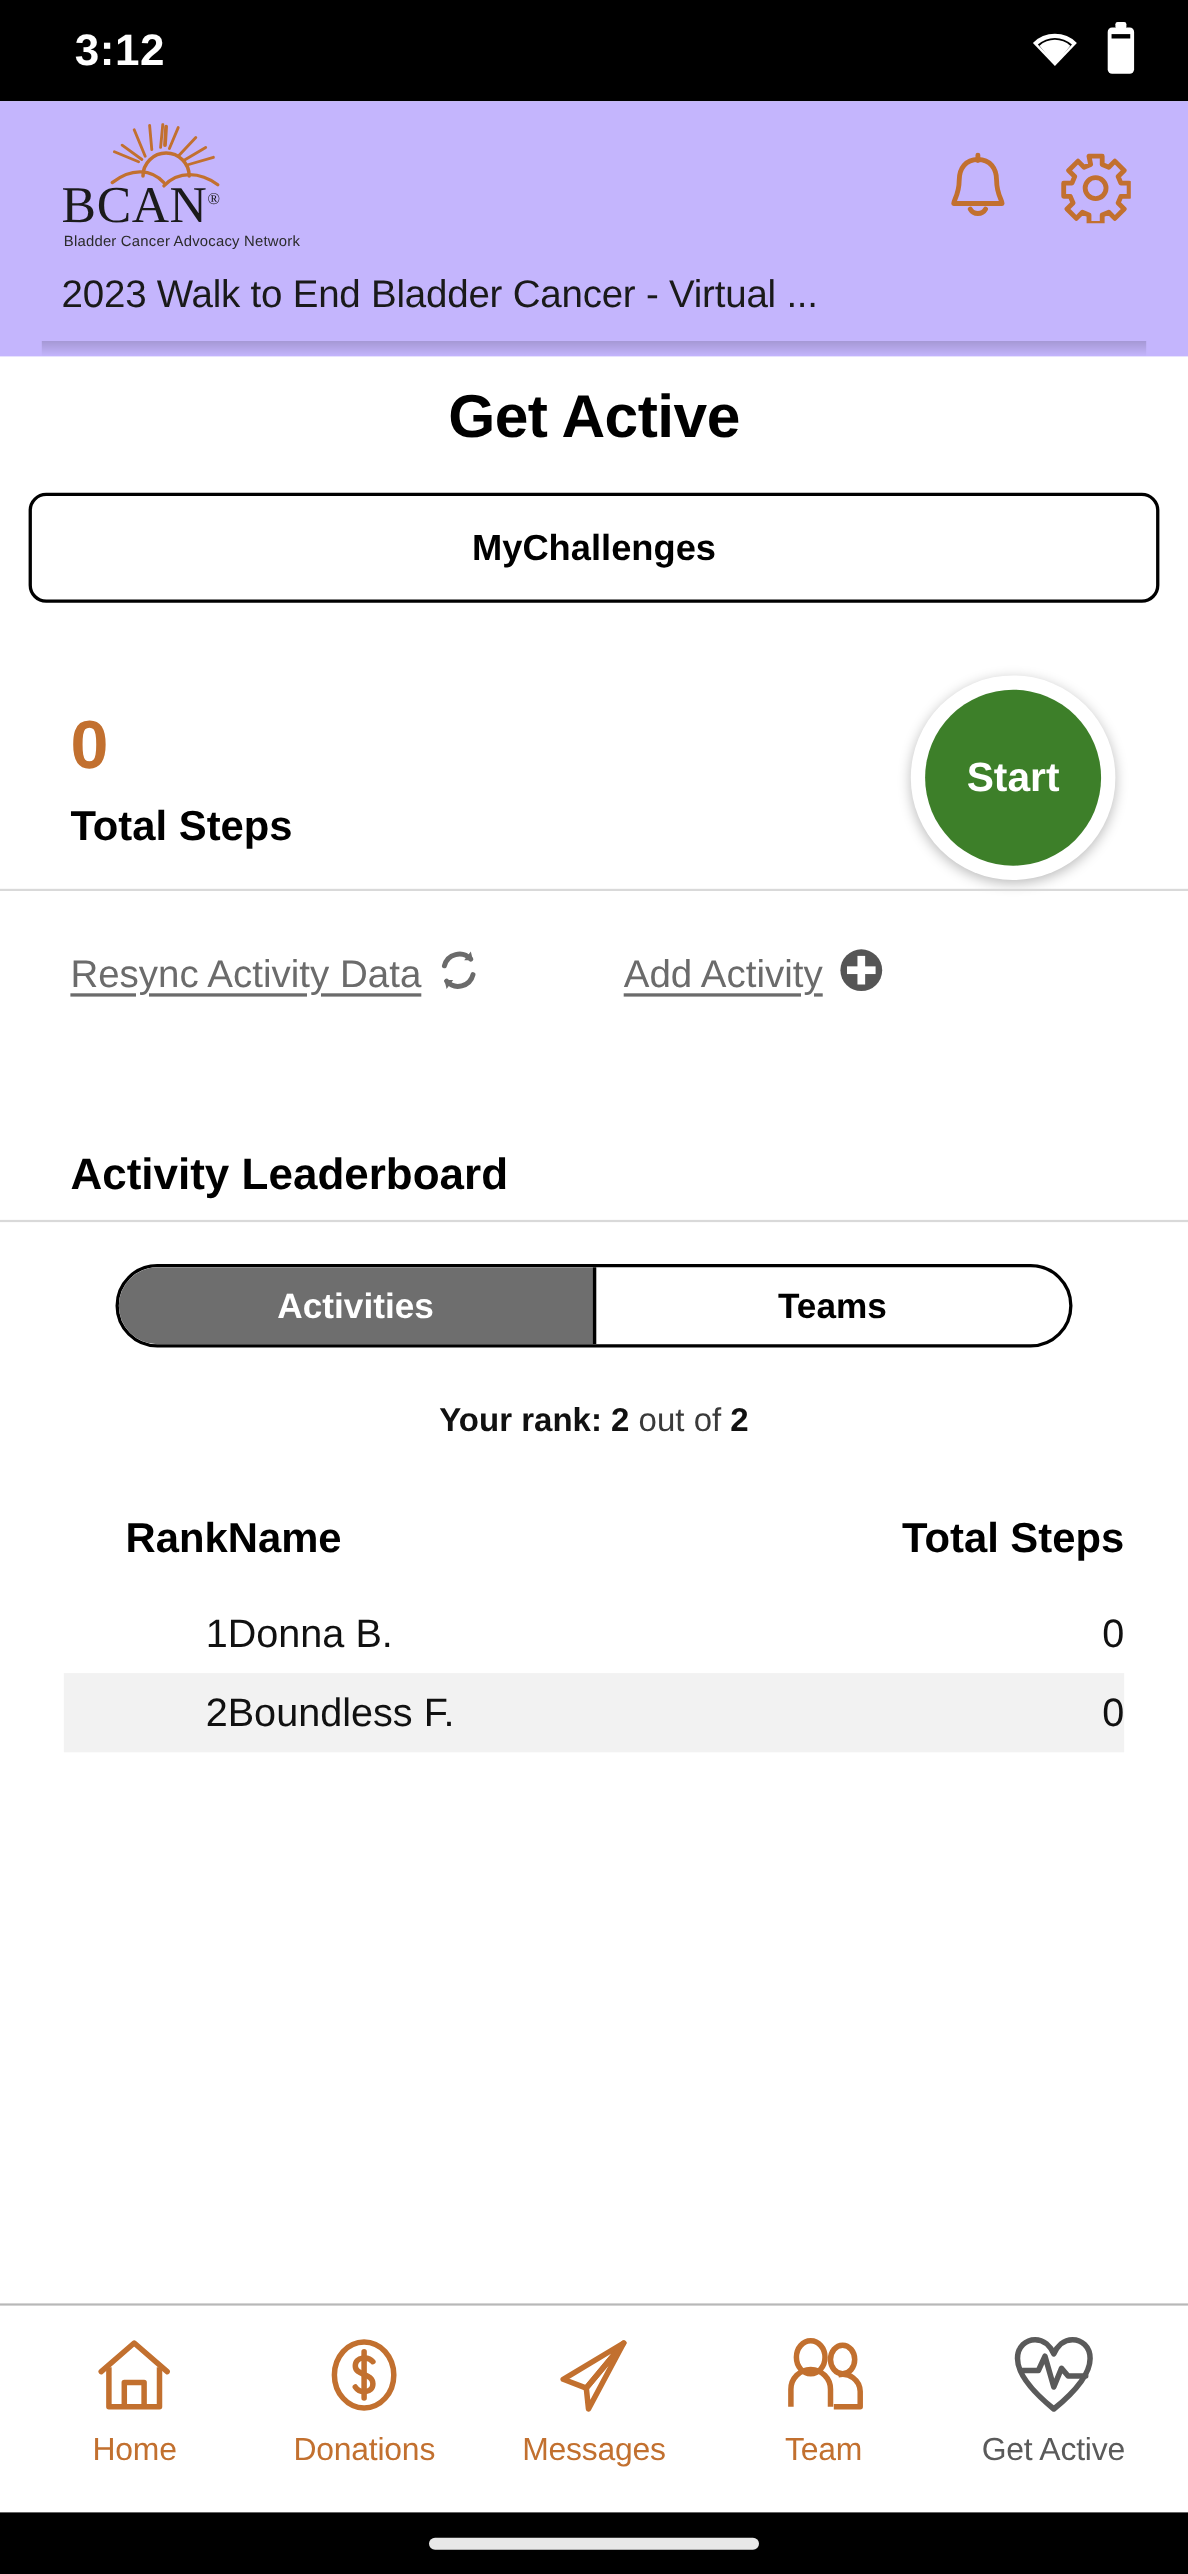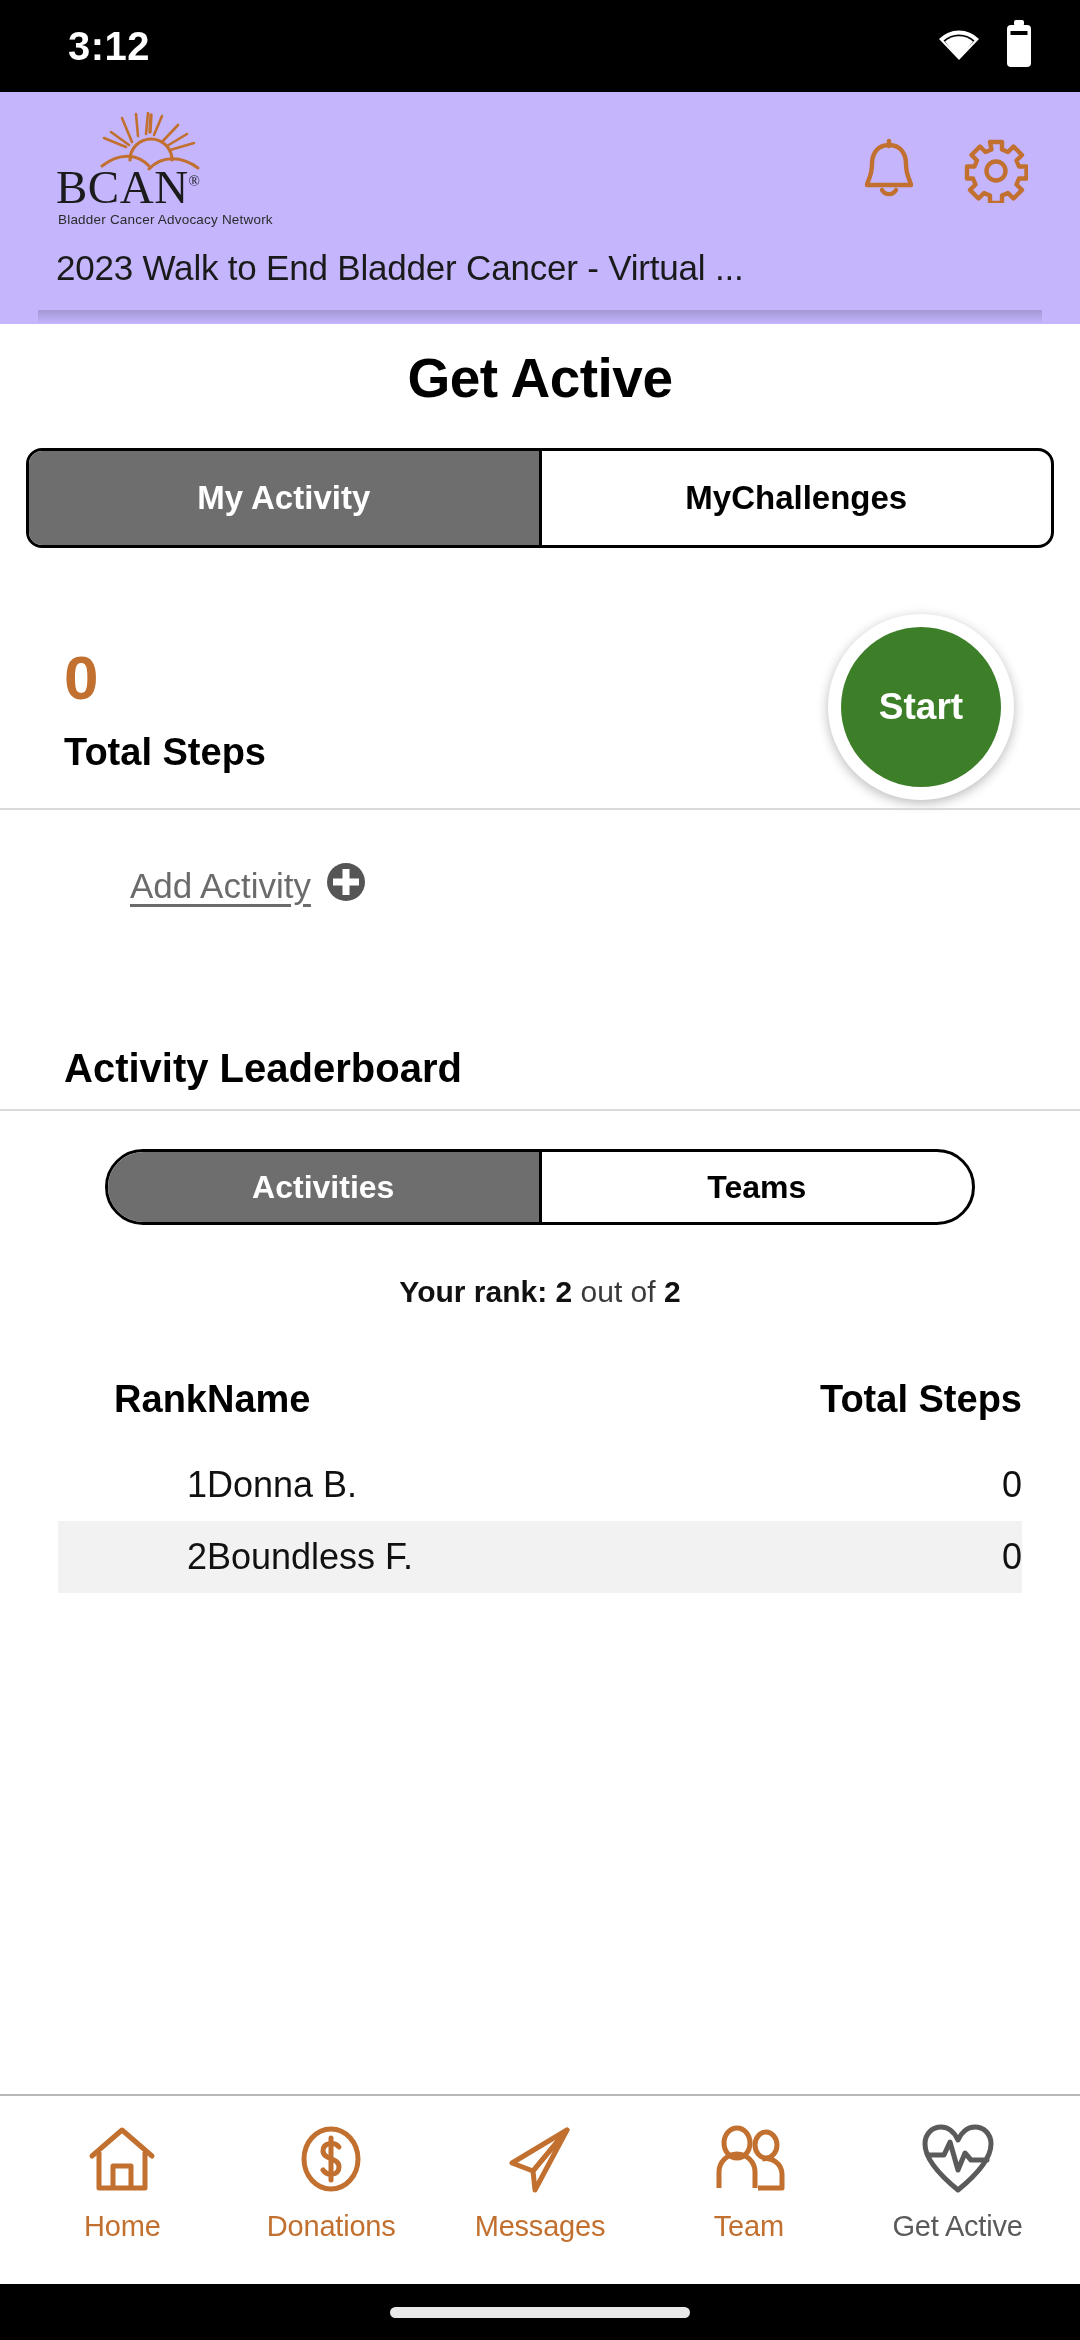--- a/index.html
+++ b/index.html
@@ -400,21 +400,20 @@
     </div>
 
     <div class="event-title">2023 Walk to End Bladder Cancer - Virtual ...</div>
     <div class="header-shadow"></div>
   </div>
 
   <div class="page-title">Get Active</div>
 
   <div class="seg-wrap">
     <div class="segmented">
-      <div class="seg active">My Activity</div>
       <div class="seg">
         <span>My</span>
           <br>
         <span>Challenges</span>
       </div>
     </div>
   </div>
 
   <div class="steps-row">
     <div class="steps-block">
@@ -422,20 +421,31 @@
       <div class="steps-label">Total Steps</div>
     </div>
     <div class="start-outer">
       <button class="start-btn">Start</button>
     </div>
   </div>
 
   <div class="hr-line"></div>
 
   <div class="act-links">
+    <div class="act-link act-resync">
+      <span class="txt">Resync Activity Data</span>
+      <span>
+        <svg width="40" height="40" viewBox="0 0 40 40">
+          <path d="M7 16 A14 14 0 0 1 31 10" fill="none" stroke="#6b6b6b" stroke-width="4.5" stroke-linecap="round"></path>
+          <path d="M33 24 A14 14 0 0 1 9 30" fill="none" stroke="#6b6b6b" stroke-width="4.5" stroke-linecap="round"></path>
+          <path d="M31 3 L33 11 L25 11 Z" fill="#6b6b6b"></path>
+          <path d="M9 37 L7 29 L15 29 Z" fill="#6b6b6b"></path>
+        </svg>
+      </span>
+    </div>
     <div class="act-link act-add">
       <span class="txt">Add Activity</span>
       <span>
         <svg width="42" height="42" viewBox="0 0 42 42">
           <circle cx="21" cy="21" r="19" fill="#555555"></circle>
           <rect x="17.5" y="8" width="7" height="26" fill="#ffffff"></rect>
           <rect x="8" y="17.5" width="26" height="7" fill="#ffffff"></rect>
         </svg>
       </span>
     </div>

